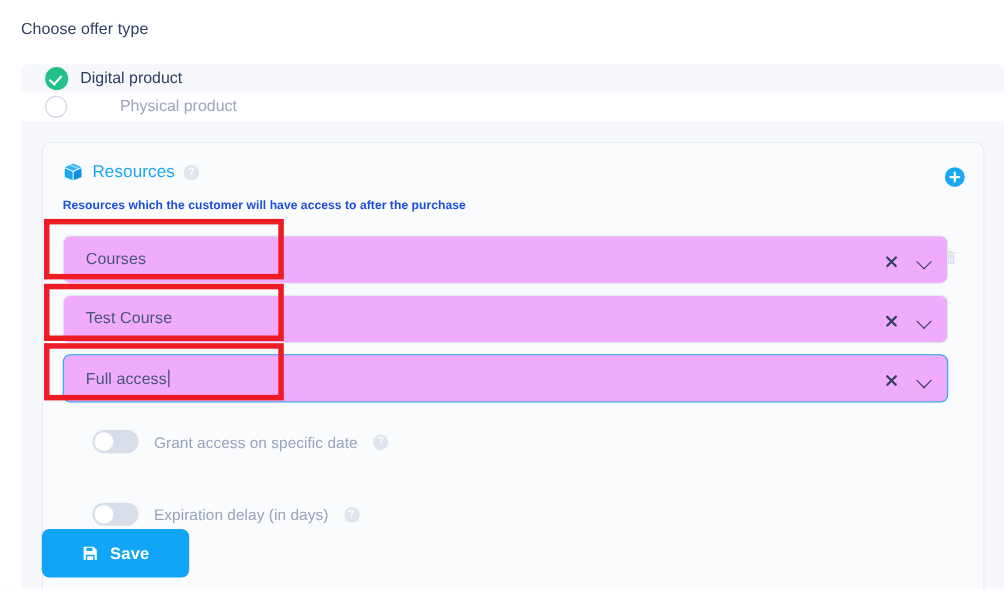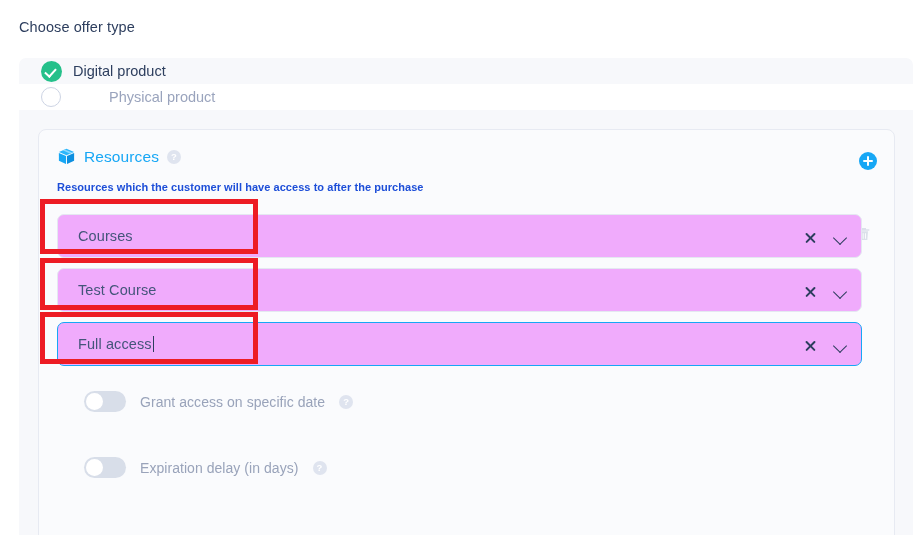--- a/index.html
+++ b/index.html
@@ -395,20 +395,28 @@
       </div>
 
       <div class="toggle-row t2">
         <span class="switch"></span>
         <span class="toggle-label">Expiration delay (in days)</span>
         <span class="help-icon">?</span>
       </div>
 
     </div>
 
+    <button class="save-btn">
+      <span>
+        <svg class="save-icon" viewBox="0 0 24 24" aria-hidden="true">
+          <path d="M4 3h12.5L21 7.5V20a1 1 0 0 1-1 1h-2v-7H6v7H4a1 1 0 0 1-1-1V4a1 1 0 0 1 1-1zm3 1.6v4.2h8V4.6H7zm1 11.4h8v5H8v-5z" fill="#ffffff"></path>
+        </svg>
+      </span>
+      <span>Save</span>
+    </button>
 
   </div>
 
   <div class="hl hl1"></div>
   <div class="hl hl2"></div>
   <div class="hl hl3"></div>
 
 </div>
 
 </body></html>

